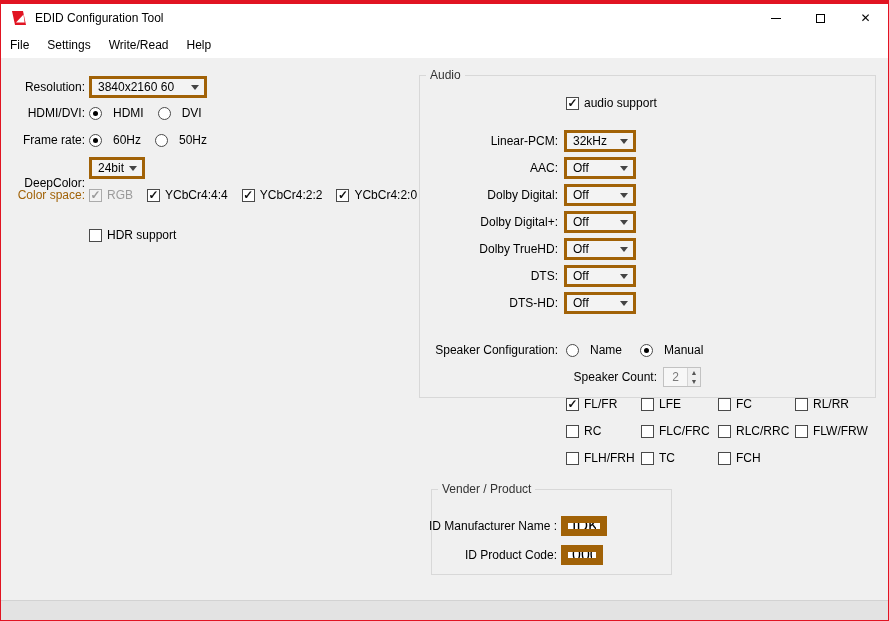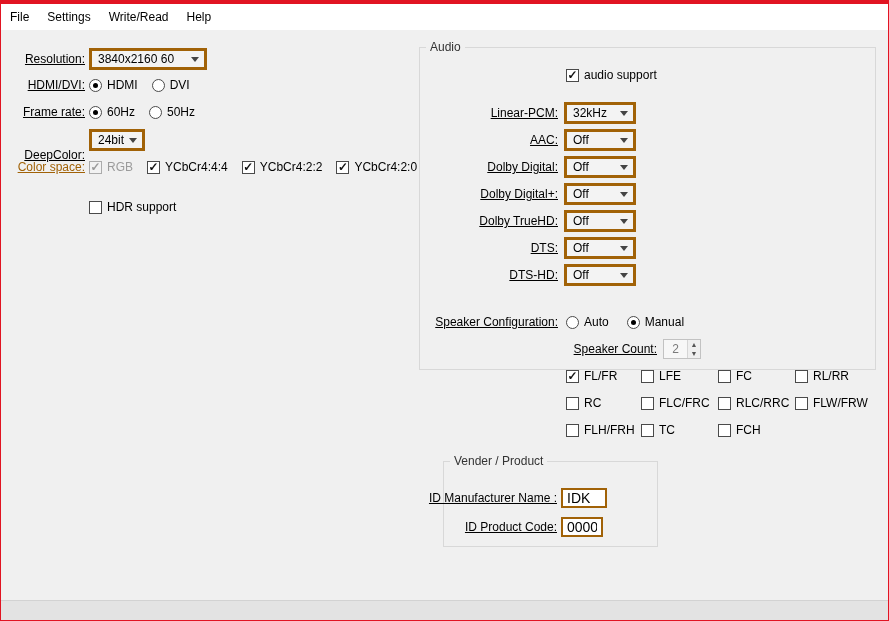--- a/index.html
+++ b/index.html
@@ -22,40 +22,40 @@
   .glyph-max { width:9px; height:9px; border:1px solid #000; display:inline-block; }
   .glyph-close { font-size:12px; line-height:1; }
 
   
   .menubar { height:26px; background:#fff; display:flex; align-items:center; padding-left:0; flex:0 0 auto; }
   .menu-item { padding:0 9px; height:100%; display:inline-flex; align-items:center; }
 
   
   .client { position:relative; flex:1 1 auto; background:#f0f0f0; }
 
-  .lbl { position:absolute; height:22px; line-height:22px; white-space:nowrap;text-decoration:underline; }
+  .lbl { position:absolute; height:22px; line-height:22px; white-space:nowrap; }
   .l-lbl { left:0; width:84px; text-align:right; }
   .gray { color:#a16207; }
 
   
   .combo { position:absolute; height:22px; background:#f3f3f3; border:3px solid #a16207; display:flex; align-items:center; padding-left:6px; }
   .combo-val { flex:1; white-space:nowrap; overflow:hidden; }
   .combo-arrow { width:18px; align-self:stretch; display:flex; align-items:center; justify-content:center; }
   .combo-arrow::before { content:""; border-left:4px solid transparent; border-right:4px solid transparent; border-top:5px solid #444; }
 
   
   .checkbox { display:inline-flex; align-items:center; gap:5px; height:14px; white-space:nowrap; cursor:default; }
   .checkbox .box { width:13px; height:13px; border:1px solid #4a4a4a; background:#fff; display:inline-flex; align-items:center; justify-content:center; flex:0 0 auto; }
   .checkbox.checked .box::before { content:"✓"; font-size:12px; font-weight:bold; line-height:1; margin-top:-1px; color:#111; }
   .checkbox.disabled .box { border-color:#ababab; background:#f2f2f2; }
   .checkbox.disabled .box::before { color:#9a9a9a; }
   .checkbox.disabled .cb-label { color:#9b9b9b; }
 
   
-  .radio { display:inline-flex; align-items:center; gap:5px; height:14px; white-space:nowrap; cursor:default; }
+  .radio { display:inline-flex; align-items:center; gap:11px; height:14px; white-space:nowrap; cursor:default; }
   .radio .dot { width:13px; height:13px; border:1px solid #4a4a4a; border-radius:50%; background:#fff; position:relative; flex:0 0 auto; }
   .radio.selected .dot::after { content:""; position:absolute; inset:3px; border-radius:50%; background:#000; }
 
   .hrow { position:absolute; display:flex; align-items:center; }
 
   
   .groupbox { position:absolute; border:1px solid #d8d8d8; }
   .groupbox-title { position:absolute; top:-8px; left:6px; background:#f0f0f0; padding:0 4px; color:#333; line-height:14px; }
 
   
@@ -63,30 +63,50 @@
 
   
   .spinner { position:absolute; width:38px; height:20px; border:1px solid #c2c2c2; background:#f7f7f7; display:flex; }
   .spin-val { flex:1; text-align:center; line-height:18px; color:#7a7a7a; }
   .spin-btns { width:13px; display:flex; flex-direction:column; border-left:1px solid #d5d5d5; }
   .spin-up, .spin-down { flex:1; font-size:7px; line-height:9px; text-align:center; color:#555; background:#efefef; }
 
   .speaker-grid { position:absolute; left:565px; top:339px; display:grid; grid-template-columns:75px 77px 77px 90px; row-gap:13px; }
 
   
-  .textbox { position:absolute; height:20px; border:2px solid #a16207; background:#fff; padding:0 4px; font-family:inherit; font-size:14px; color:#000; }
+  .textbox { position:absolute; height:20px; border:7px solid #a16207; background:#fff; padding:0 4px; font-family:inherit; font-size:16px; color:#000; }
 
   
   .statusbar { height:20px; background:#e3e3e3; border-top:1px solid #d2d2d2; flex:0 0 auto; }
 </style>
 </head>
 <body>
 
 <div class="window">
 
+  <div class="titlebar">
+    <span class="title-icon">
+      <svg width="16" height="16" viewBox="0 0 16 16" aria-hidden="true">
+        <path fill="#e11422" d="M1 1 L12 1 L15 15 L4 15 Z"></path>
+        <path fill="#ffffff" d="M5 12.5 L12.5 4.5 L13.6 12.5 Z"></path>
+      </svg>
+    </span>
+    <span class="title-text">EDID Configuration Tool</span>
+    <div class="win-controls">
+      <button class="wbtn">
+          <span class="glyph-min"></span>
+        </button>
+      <button class="wbtn">
+          <span class="glyph-max"></span>
+        </button>
+      <button class="wbtn">
+          <span class="glyph-close">✕</span>
+        </button>
+    </div>
+  </div>
 
   <div class="menubar">
     <span class="menu-item">File</span>
     <span class="menu-item">Settings</span>
     <span class="menu-item">Write/Read</span>
     <span class="menu-item">Help</span>
   </div>
 
   <div class="client">
 
@@ -203,21 +223,21 @@
     <span class="lbl a-lbl" style="top:234px">DTS-HD:</span>
     <div class="combo" style="left:563px; top:234px; width:72px">
       <span class="combo-val">Off</span>
         <span class="combo-arrow"></span>
     </div>
 
     <span class="lbl a-lbl" style="top:281px">Speaker Configuration:</span>
     <div class="hrow" style="left:565px; top:285px; gap:18px">
       <span class="radio">
           <span class="dot"></span>
-          <span>Auto</span>
+          <span>Name</span>
         </span>
       <span class="radio selected">
           <span class="dot"></span>
           <span>Manual</span>
         </span>
     </div>
 
     <span class="lbl" style="left:520px; top:308px; width:136px; text-align:right">Speaker Count:</span>
     <div class="spinner" style="left:662px; top:309px">
       <span class="spin-val">2</span>
@@ -267,21 +287,21 @@
       <span class="checkbox">
           <span class="box"></span>
           <span class="cb-label">TC</span>
         </span>
       <span class="checkbox">
           <span class="box"></span>
           <span class="cb-label">FCH</span>
         </span>
     </div>
 
-    <div class="groupbox" style="left:442px; top:431px; width:215px; height:86px">
+    <div class="groupbox" style="left:430px; top:431px; width:241px; height:86px">
       <span class="groupbox-title">Vender / Product</span>
     </div>
 
     <span class="lbl" style="left:418px; top:457px; width:138px; text-align:right">ID Manufacturer Name :</span>
     <input class="textbox" style="left: 560px; top: 458px; width: 46px;" value="IDK">
 
     <span class="lbl" style="left:418px; top:486px; width:138px; text-align:right">ID Product Code:</span>
     <input class="textbox" style="left: 560px; top: 487px; width: 42px;" value="0000">
 
   </div>

